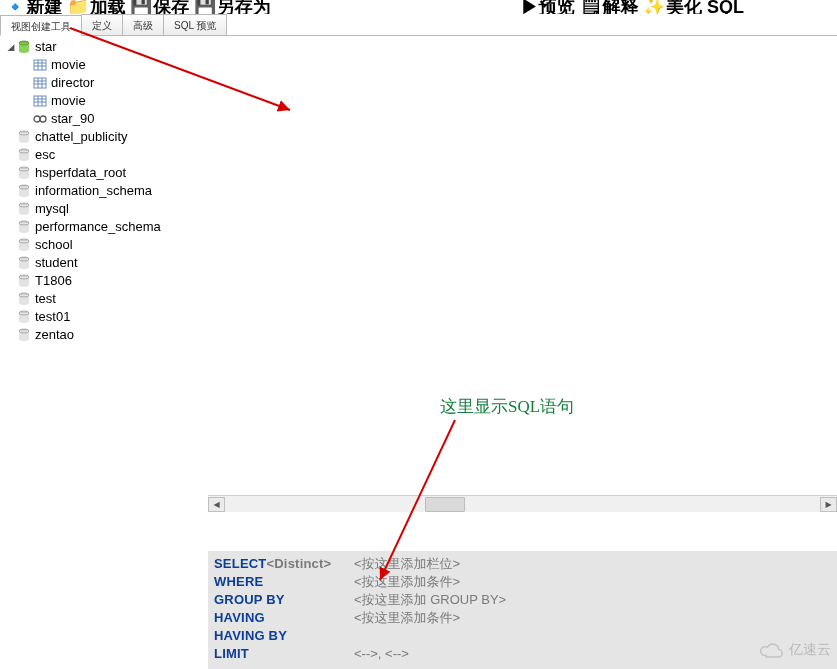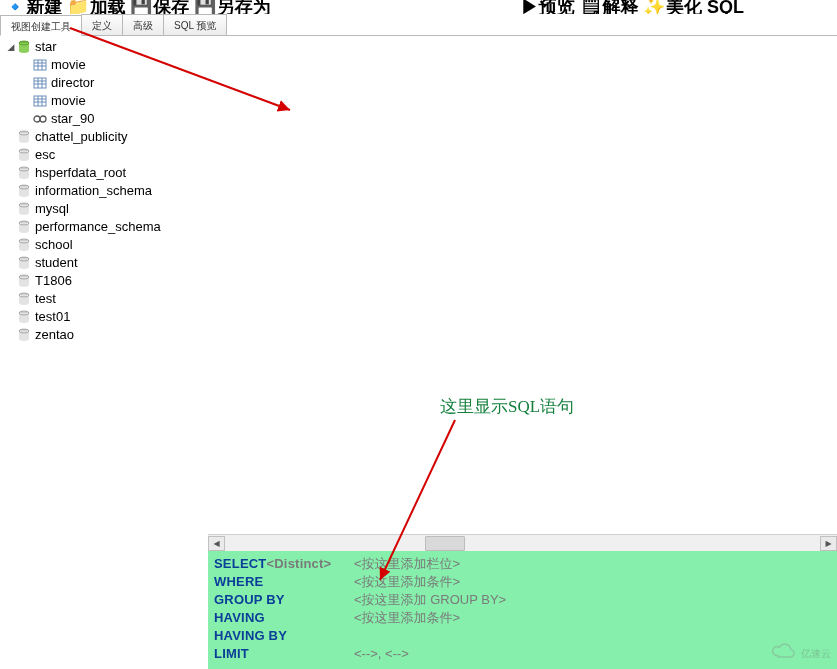--- a/index.html
+++ b/index.html
@@ -24,30 +24,30 @@
 .ic { width: 15px; height: 14px; display: inline-flex; align-items: center; justify-content: center; margin-right: 2px; }
 .ic-db svg, .ic-tbl svg, .ic-link svg { width: 14px; height: 14px; }
 
 .main { flex: 1; display: flex; flex-direction: column; position: relative; }
 .design-area { flex: 1; position: relative; background: #fff; }
 .hscroll { height: 17px; background: #f0f0f0; border-top: 1px solid #d0d0d0; position: relative; display: flex; align-items: center; }
 .hscroll .arrow { width: 17px; height: 15px; border: 1px solid #c0c0c0; background: #eaeaea; display: flex; align-items: center; justify-content: center; font-size: 8px; color: #555; }
 .hscroll .track { flex: 1; position: relative; height: 15px; }
 .hscroll .thumb { position: absolute; left: 200px; width: 40px; top: 0; bottom: 0; background: #d9d9d9; border: 1px solid #bcbcbc; border-radius: 1px; }
 
-.sql-grid { padding: 4px 6px 6px 6px; border-top: 0px solid #d0d0d0; font-size: 13px; background: #86efac; }
+.sql-grid { padding: 4px 6px 6px 6px; border-top: 0px solid #d0d0d0; font-size: 13px; background: #e5e5e5; margin-top: 39px; }
 .sql-row { display: flex; align-items: baseline; line-height: 18px; }
 .sql-kw { width: 140px; color: #0b3e99; font-weight: bold; letter-spacing: 0.2px; }
 .sql-distinct { color: #7a7a7a; margin-right: 4px; }
 .sql-ph { color: #7a7a7a; }
 
 .annotation { position: absolute; color: #15803d; font-size: 17px; font-family: SimSun, serif; pointer-events: none; }
 .arrow-svg { position: absolute; pointer-events: none; }
 
-.watermark { position: absolute; right: 6px; bottom: 8px; opacity: 0.35; font-size: 10px; color: #666; display: flex; align-items: flex-end; }
+.watermark { position: absolute; right: 6px; bottom: 8px; opacity: 0.35; font-size: 14px; color: #666; display: flex; align-items: flex-start; }
 .watermark .logo { width: 30px; height: 20px; margin-right: 2px; }
 </style>
 </head>
 <body>
 
 <div class="top-toolbar">
   <span>🔹<span>新建</span>&nbsp;📁<span>加载</span>&nbsp;💾<span>保存</span>&nbsp;💾<span>另存为</span></span>
   <span class="gap"></span>
   <span>▶<span>预览</span>&nbsp;🗒<span>解释</span>&nbsp;✨<span>美化 SQL</span></span>
 </div>

